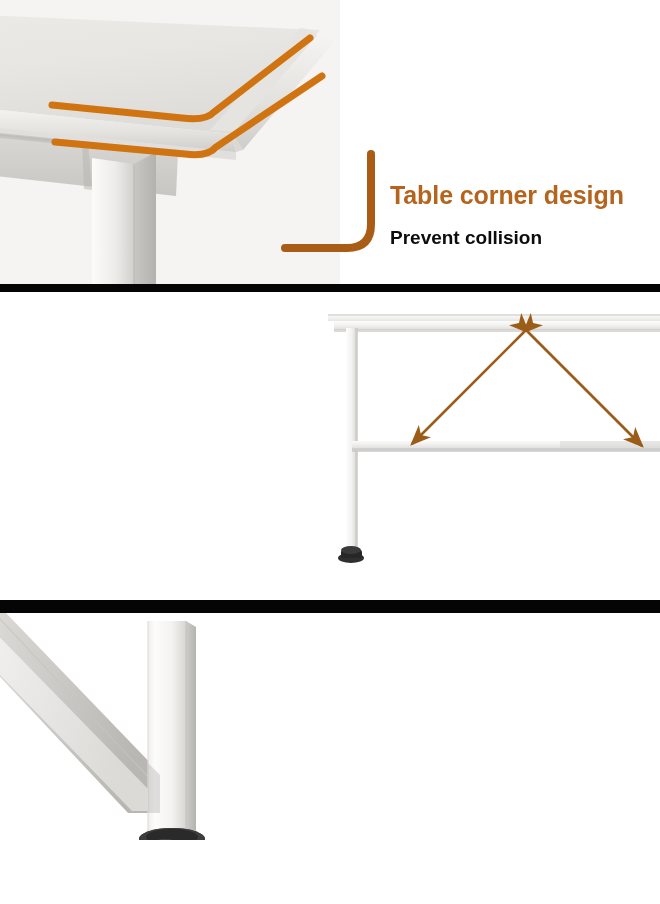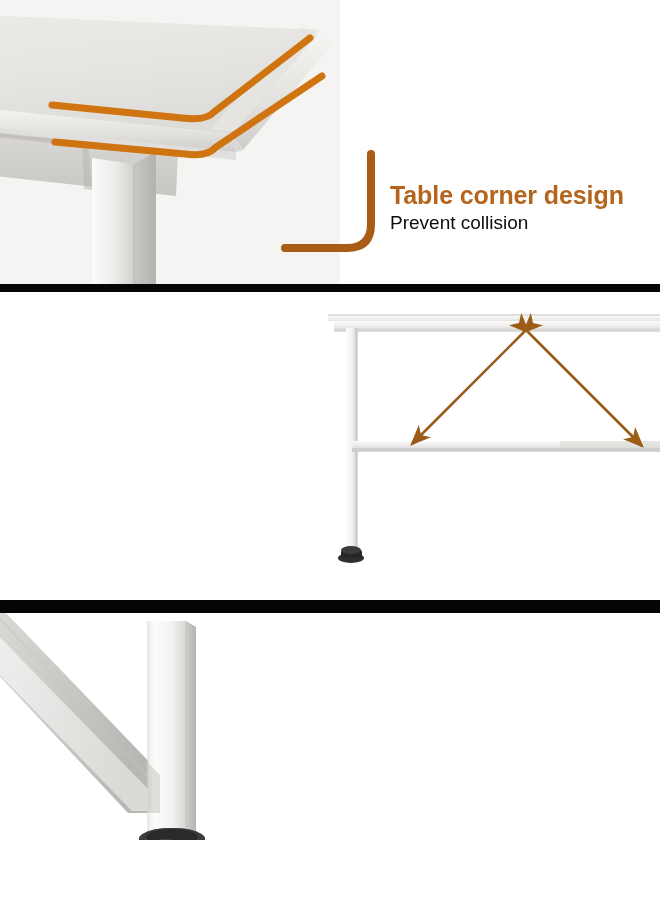--- a/index.html
+++ b/index.html
@@ -53,24 +53,24 @@
     font-size: 25px;
     font-weight: 700;
     letter-spacing: -0.1px;
     color: #b4641c;
     line-height: 1.08;
     white-space: nowrap;
   }
   .caption .subtitle {
     display: block;
     font-size: 19px;
-    font-weight: 400;
+    font-weight: 700;
     color: #0d0d0d;
     line-height: 1.12;
-    margin-top: 3px;
+    margin-top: 18px;
     white-space: nowrap;
   }
 
   #caption-corner { left: 390px; top: 182px; }
 
   
   .bracket {
     position: absolute;
     pointer-events: none;
   }

